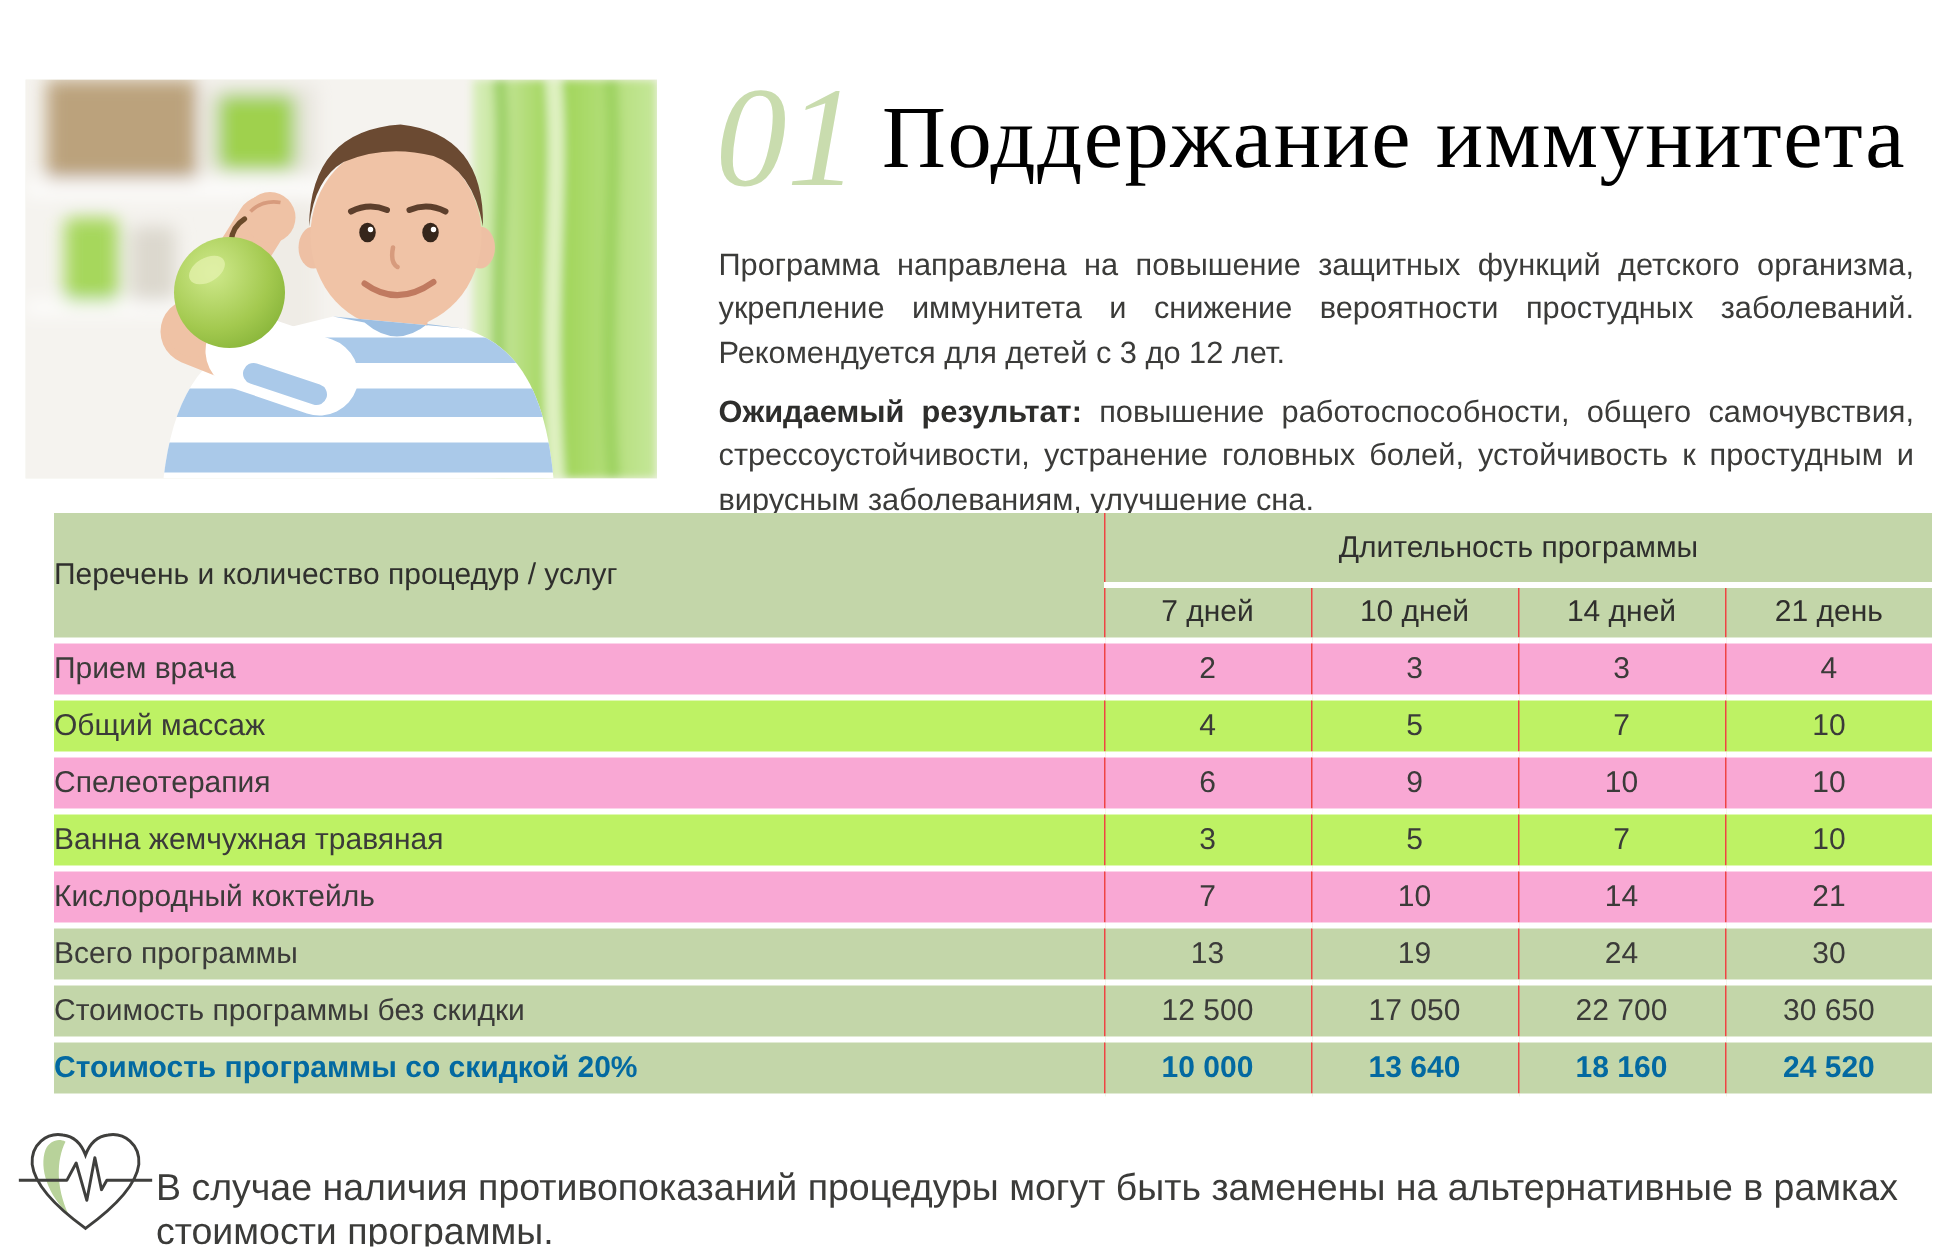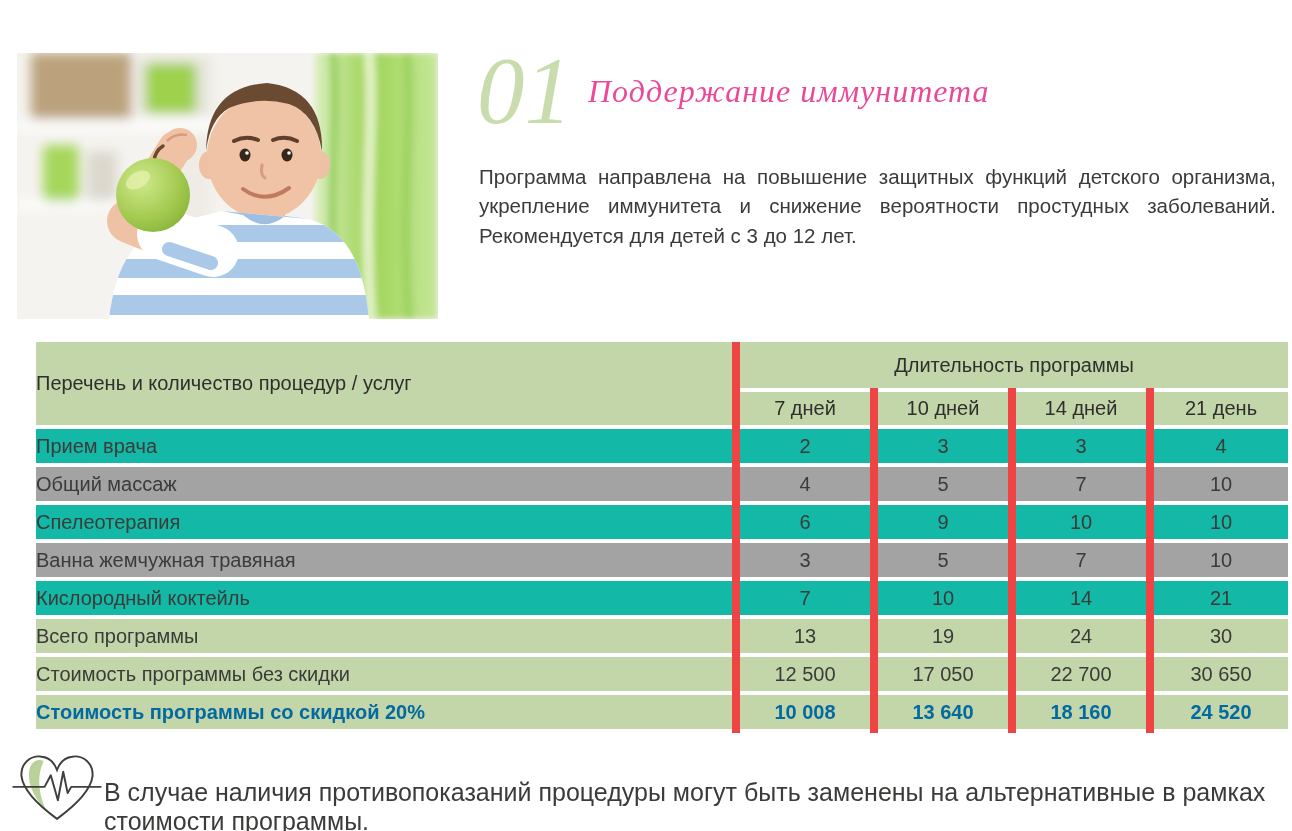--- a/index.html
+++ b/index.html
@@ -19,45 +19,45 @@
   
   .head-row {
     position:absolute; left:477px; top:46px; width:800px;
     display:flex; align-items:center; gap:16px; white-space:nowrap;
   }
   .big-num {
     font-family:"Liberation Serif", serif; font-style:italic;
     font-size:95px; line-height:0.95; color:#c9dcae; font-weight:400;
   }
   .page-title {
-    font-family:"Liberation Serif", serif; font-style:italic;
-    font-size:32px; color:#ec4899; letter-spacing:1px;
+    font-family:"Liberation Serif", serif; 
+    font-size:59px; color:#000000; letter-spacing:1px;
   }
 
   .para {
     position:absolute; left:479px; width:797px;
     font-size:20.5px; line-height:1.45; text-align:justify; color:#3b3b39;
   }
   .p1 { top:141px; }
   .p2 { top:239px; }
   .para b { color:#2e2e2c; }
 
   
   table.program {
     position:absolute; left:36px; top:342px; width:1252px;
     border-collapse:collapse; table-layout:fixed;
   }
   table.program th, table.program td {
     padding:0; font-size:20px; font-weight:400;
     border-bottom:4px solid #ffffff; vertical-align:middle;
   }
-  .sep-l { border-left:8px solid #ef4444; }
+  .sep-l { border-left:1px solid #ef4444; }
   .bg-green  { background:#c3d6a9; }
-  .bg-light  { background:#14b8a6; }
-  .bg-medium { background:#a3a3a3; }
+  .bg-light  { background:#f9a8d4; }
+  .bg-medium { background:#bef264; }
   .cell-label { text-align:left; padding-left:31px; }
   .cell-val   { text-align:center; }
   .row-h1 th { height:46px; font-weight:700; color:#2f2f2d; }
   .row-h2 th { height:33px; font-weight:700; color:#2f2f2d; }
   table.program tbody td { height:34px; }
   tr.bold td { font-weight:700; color:#0369a1; }
 
   
   .heart-wrap { position:absolute; left:12px; top:746px; width:90px; height:80px; }
   .footnote {
@@ -149,20 +149,21 @@
       <ellipse cx="121" cy="127" rx="13" ry="8" fill="#e4f2ae" opacity="0.75" transform="rotate(-30 121 127)"></ellipse>
     </svg>
   </div>
 
   <div class="head-row">
     <span class="big-num">01</span>
     <span class="page-title">Поддержание иммунитета</span>
   </div>
 
   <p class="para p1">Программа направлена на повышение защитных функций детского организма, укрепление иммунитета и снижение вероятности простудных заболеваний. Рекомендуется для детей с 3 до 12 лет.</p>
+  <p class="para p2"><b>Ожидаемый результат:</b> <span>повышение работоспособности, общего самочувствия, стрессоустойчивости, устранение головных болей, устойчивость к простудным и вирусным заболеваниям, улучшение сна.</span></p>
 
   <table class="program">
     <colgroup>
       <col style="width:700px">
         <col style="width:138px">
         <col style="width:138px">
         <col style="width:138px">
         <col style="width:138px">
     </colgroup>
     <thead>
@@ -222,21 +223,21 @@
       </tr>
       <tr>
         <td class="bg-green cell-label">Стоимость программы без скидки</td>
         <td class="bg-green cell-val sep-l">12 500</td>
         <td class="bg-green cell-val sep-l">17 050</td>
         <td class="bg-green cell-val sep-l">22 700</td>
         <td class="bg-green cell-val sep-l">30 650</td>
       </tr>
       <tr class="bold">
         <td class="bg-green cell-label">Стоимость программы со скидкой 20%</td>
-        <td class="bg-green cell-val sep-l">10 008</td>
+        <td class="bg-green cell-val sep-l">10 000</td>
         <td class="bg-green cell-val sep-l">13 640</td>
         <td class="bg-green cell-val sep-l">18 160</td>
         <td class="bg-green cell-val sep-l">24 520</td>
       </tr>
     </tbody>
   </table>
 
   <div class="heart-wrap">
     <svg width="90" height="80" viewBox="0 0 100 90">
       <path d="M20,23 C15,37 22,57 37,71 C28,51 28,31 35,17 C29,14 23,17 20,23 Z" fill="#b8d29a"></path>

